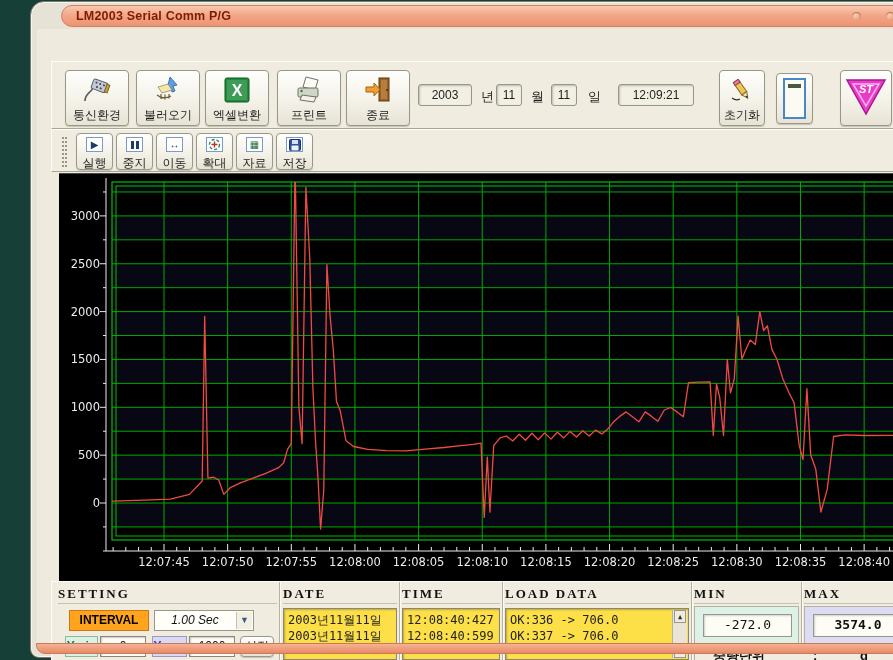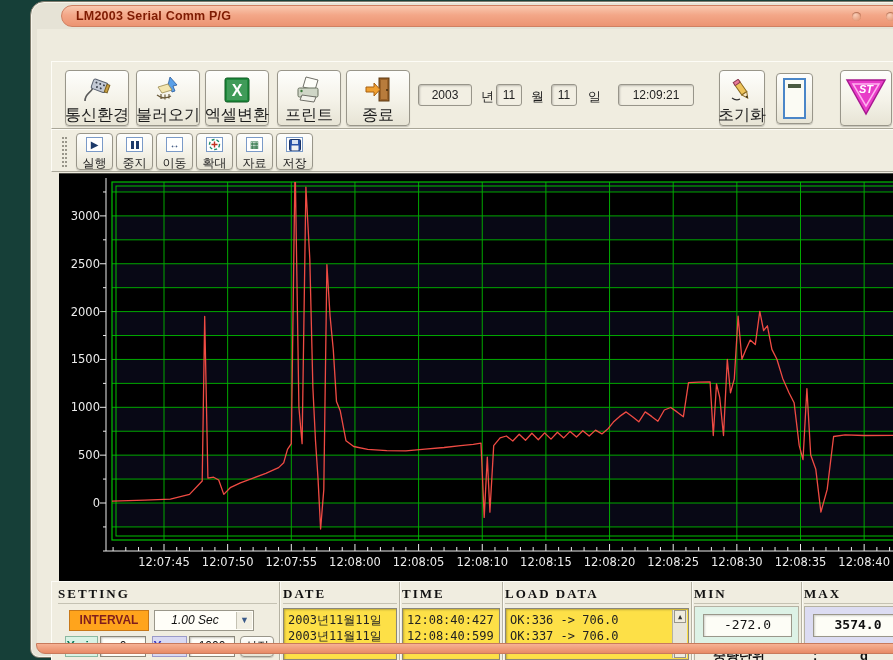--- a/index.html
+++ b/index.html
@@ -20,21 +20,21 @@
   
   .panel-raised{position:absolute;background:#f0ede0;border:1px solid;border-color:#fdfcf6 #a9a698 #a9a698 #fdfcf6;}
   .tb1{left:14px;top:32px;width:865px;height:68px;}
   .tb2{left:14px;top:100px;width:865px;height:43px;}
   .btn{cursor:default;border:1px solid #99968a;border-radius:4px;
        background:linear-gradient(180deg,#fefefc 0%,#f4f2e8 55%,#e7e4d5 100%);
        box-shadow:0 1px 1px rgba(0,0,0,.18);}
   .btn-big{position:absolute;top:8px;width:64px;height:56px;display:flex;flex-direction:column;
            align-items:center;justify-content:flex-end;padding-bottom:3px;}
   .btn-big .ico{flex:1;display:flex;align-items:center;justify-content:center;}
-  .btn-big .lbl{font-size:16px;color:#1c1c1c;line-height:14px;white-space:nowrap;}
+  .btn-big .lbl{font-size:12px;color:#1c1c1c;line-height:14px;white-space:nowrap;}
   .btn-small{position:absolute;top:3px;width:37px;height:37px;text-align:center;}
   .btn-small .ico{height:17px;margin-top:2px;display:flex;align-items:center;justify-content:center;}
   .btn-small .lbl{font-size:12px;color:#1c1c1c;line-height:15px;}
   .icon-box{display:inline-flex;align-items:center;justify-content:center;width:17px;height:15px;
             border:1px solid #7a9ac8;background:#fff;font-size:10px;color:#1c3a6a;}
   .grip{position:absolute;left:10px;top:7px;width:5px;height:30px;border-left:2px dotted #99968a;border-right:2px dotted #99968a;}
   .field{position:absolute;top:22px;height:22px;background:#f2efe3;border:1px solid #98958a;border-radius:3px;
          box-shadow:inset 1px 1px 2px rgba(0,0,0,.22);text-align:center;font-size:12px;line-height:20px;color:#222;}
   .suffix{position:absolute;top:26px;font-size:13px;color:#1c1c1c;}
   .pause-bar{display:inline-block;width:3px;height:8px;background:#1c3a6a;margin:0 1px;}
@@ -392,21 +392,21 @@
       <div class="col-sep" style="left:639px;"></div>
       <div class="col-sep" style="left:749px;"></div>
 
       <div class="hdr" style="left:6px;width:219px;">SETTING</div>
       <div class="hdr" style="left:231px;width:114px;">DATE</div>
       <div class="hdr" style="left:350px;width:98px;">TIME</div>
       <div class="hdr" style="left:453px;width:184px;">LOAD DATA</div>
       <div class="hdr" style="left:642px;width:105px;">MIN</div>
       <div class="hdr" style="left:752px;width:106px;">MAX</div>
 
-      <div class="chip" style="left:17px;top:28px;width:80px;background:#ffa41c;border-color:#c87818;color:#7f1d1d;">INTERVAL</div>
+      <div class="chip" style="left:17px;top:28px;width:80px;background:#ffa41c;border-color:#c87818;color:#000000;">INTERVAL</div>
       <div class="combo" style="left:102px;top:28px;width:100px;font-style:italic;">
         <span class="val">1.00 Sec</span>
         <span class="chev">▼</span>
       </div>
       <div class="chip" style="left:13px;top:54px;width:33px;background:#d9f2e4;border-color:#8ab8a0;color:#0a7a5a;">Ymin</div>
       <div class="inp" style="left:48px;top:54px;width:46px;">0</div>
       <div class="chip" style="left:100px;top:54px;width:35px;background:#d9d9f2;border-color:#9a9ac8;color:#3838c0;">Ymax</div>
       <div class="inp" style="left:137px;top:54px;width:46px;">1000</div>
       <div class="btn chip" style="left:188px;top:54px;width:34px;border-color:#99968a;color:#111;font-weight:normal;">설정</div>
 

